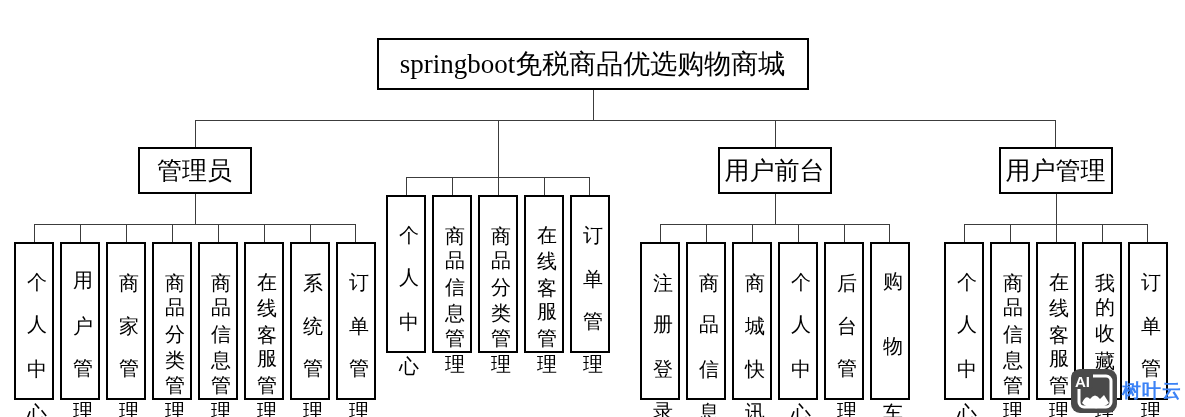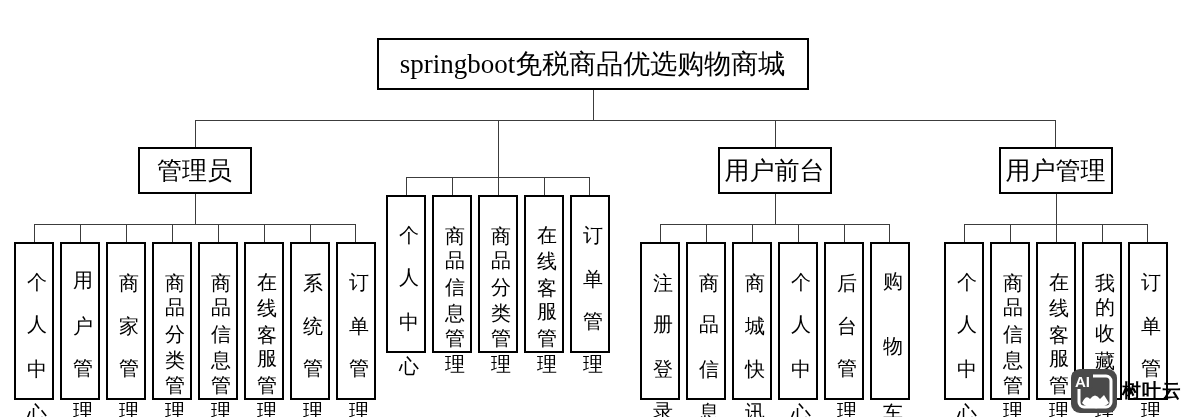--- a/index.html
+++ b/index.html
@@ -53,21 +53,21 @@
     width:40px;height:158px;font-size:20px;padding:12px 0;
     writing-mode:vertical-rl;text-orientation:upright;
     text-align:justify;text-align-last:justify;
   }
 
   .tree{position:absolute;left:0;top:0;width:1185px;}
 
   
   .watermark{position:absolute;right:3px;bottom:4px;display:flex;align-items:center;gap:5px;margin-top:16px;}
   .brand-text{font-family:"Liberation Sans","DejaVu Sans",sans-serif;
-              font-weight:bold;font-size:19px;color:#000000;letter-spacing:1px;}
+              font-weight:bold;font-size:19px;color:#3b82f6;letter-spacing:1px;}
 </style>
 </head>
 <body>
 
 <div class="diagram">
   <div class="tree">
     <ul class="root-row">
       <li>
         <div class="box root-box">springboot免税商品优选购物商城</div>
         <ul class="groups">

